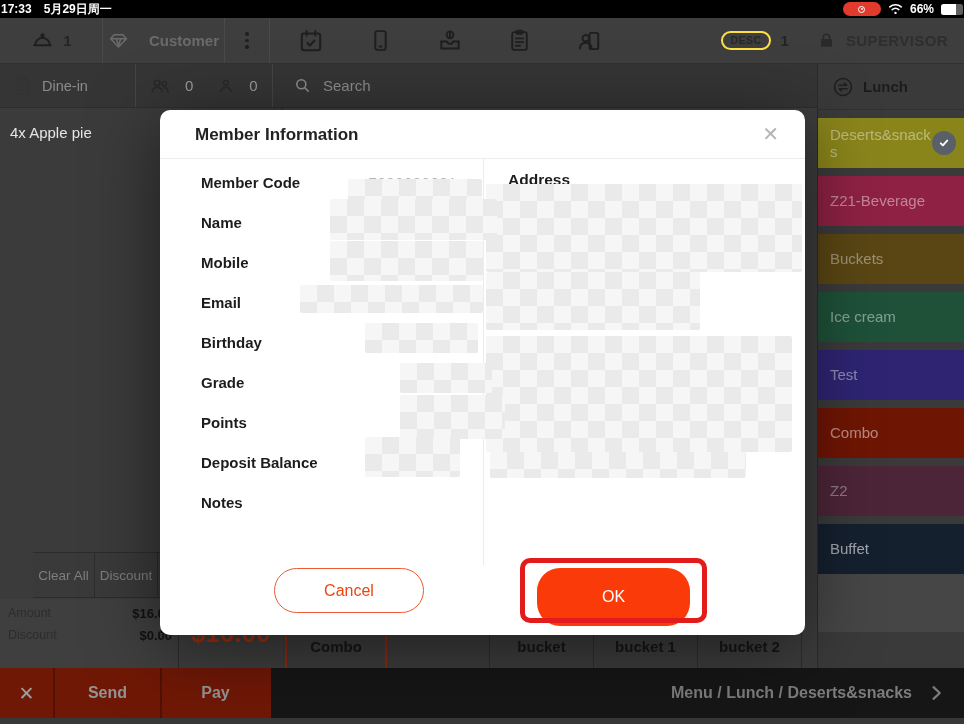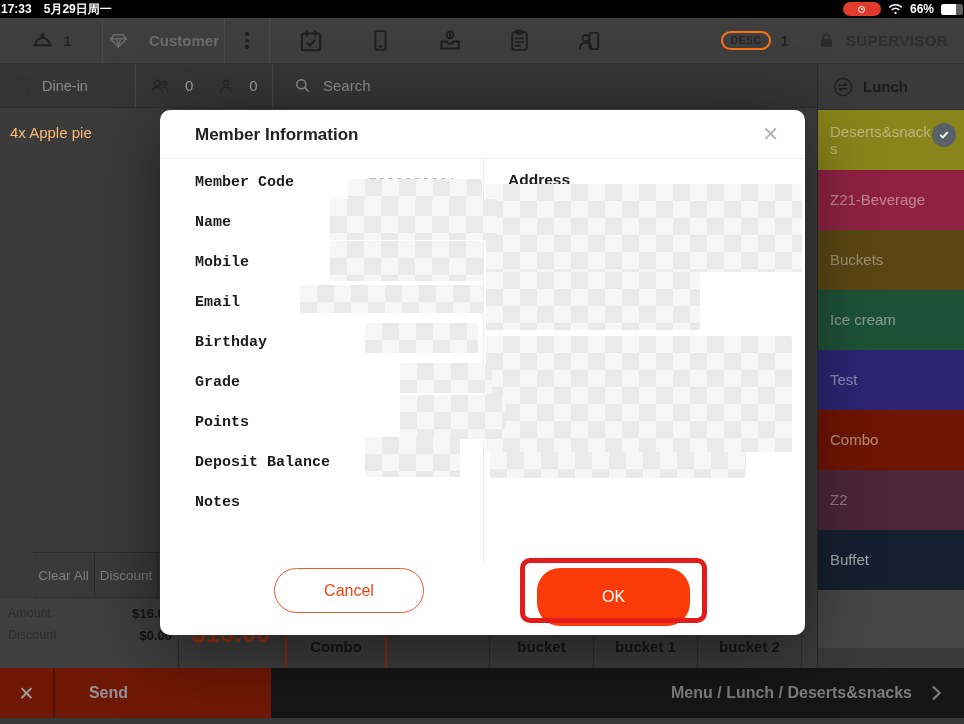--- a/index.html
+++ b/index.html
@@ -20,34 +20,34 @@
   
   .toolbar{left:0;top:18px;width:964px;height:46px;background:#3e3e3e;border-bottom:1px solid #313131;display:flex;align-items:stretch;}
   .tb-cell{display:flex;align-items:center;justify-content:center;gap:8px;border-right:1px solid #4a4a4a;color:#1f1f1f;}
   .tb-cell.noline{border-right:none;}
   .tb-num{font-size:15px;font-weight:600;color:#242424;}
   .customer{color:#6b6b6b;font-size:15px;font-weight:600;}
   .kebab{display:flex;flex-direction:column;gap:3px;}
   .kebab i{width:3.5px;height:3.5px;border-radius:50%;background:#202020;}
   .tb-icons{display:flex;flex:1;align-items:center;gap:44px;padding-left:28px;}
   .tb-right{display:flex;align-items:center;gap:10px;padding-right:16px;}
-  .desc-pill{border:2px solid #f97316;color:#282828;border-radius:11px;padding:0 7px;font-size:10.5px;font-weight:700;letter-spacing:.5px;line-height:15px;}
+  .desc-pill{border:2px solid #fde047;color:#282828;border-radius:11px;padding:0 7px;font-size:10.5px;font-weight:700;letter-spacing:.5px;line-height:15px;}
   .supervisor{font-size:15px;font-weight:600;color:#2e2e2e;letter-spacing:.4px;}
 
   
   .orderbar{left:0;top:64px;width:817px;height:44px;background:#353535;border-bottom:1px solid #2d2d2d;display:flex;}
   .ob-cell{display:flex;align-items:center;gap:9px;border-right:1px solid #454545;padding:0 12px;}
   .ob-label{color:#8b8b8b;font-size:14.5px;font-weight:500;}
   .guest-num{color:#9b9b9b;font-size:15px;margin:0 14px 0 4px;}
   .search-input{flex:1;background:transparent;border:none;outline:none;color:#c9c9c9;font-size:15px;}
   .search-input::placeholder{color:#8b8b8b;}
 
   
   .order-panel{left:0;top:108px;width:283px;height:444px;background:#3b3b3b;border-right:1px solid #2c2c2c;}
-  .order-item{padding:16px 10px;font-size:15px;font-weight:500;color:#fdba74;}
+  .order-item{padding:16px 10px;font-size:15px;font-weight:500;color:#e5e5e5;}
 
   
   .actions{left:0;top:552px;width:283px;height:46px;background:#3a3a3a;border-top:1px solid #2c2c2c;border-bottom:1px solid #2c2c2c;border-right:1px solid #2c2c2c;display:flex;margin-left:33px;}
   .action-btn{border-right:1px solid #2c2c2c;display:flex;align-items:center;justify-content:center;font-size:13.5px;color:#7e7e7e;overflow:hidden;}
   .action-btn:nth-of-type(1){width:62px;}
   .action-btn:nth-of-type(2){width:63px;}
   .action-btn:nth-of-type(3){width:62px;}
   .totals{left:0;top:599px;width:178px;height:69px;background:#3f3f3f;padding:3px 6px 0 8px;}
   .t-row{display:flex;justify-content:space-between;height:22px;align-items:center;}
   .t-label{font-size:12.5px;color:#2d2d2d;}
@@ -60,21 +60,21 @@
   .tile:nth-of-type(1){left:2px;width:102px;}
   .tile:nth-of-type(2){left:104px;width:103px;}
   .tile:nth-of-type(3){left:207px;width:104px;}
   .tile:nth-of-type(4){left:311px;width:104px;}
   .tile:nth-of-type(5){left:415px;width:104px;}
   .tile.highlighted{border-left:2px solid #93290e;border-right:2px solid #93290e;}
 
   
   .sidebar{left:817px;top:64px;width:147px;height:604px;background:#3a3a3a;border-left:1px solid #2b2b2b;}
   .sb-header{height:46px;border-bottom:1px solid #313131;display:flex;align-items:center;gap:9px;padding-left:14px;color:#1c1c1c;font-size:15px;font-weight:600;}
-  .cat{position:relative;height:60px;display:flex;align-items:center;padding:0 26px 0 12px;font-size:15px;font-weight:500;line-height:1.15;cursor:pointer;word-wrap:break-word;}
+  .cat{position:relative;height:50px;display:flex;align-items:center;padding:0 26px 0 12px;font-size:15px;font-weight:500;line-height:1.15;cursor:pointer;word-wrap:break-word;margin-top:8px;}
   .cat-label{max-width:104px;}
   .cat-check{display:none;position:absolute;right:8px;top:13px;width:24px;height:24px;border-radius:50%;background:#596069;align-items:center;justify-content:center;}
   .cat.selected .cat-check{display:flex;}
   .sb-filler{height:58px;background:#464646;}
 
   
   .bottombar{left:0;top:668px;width:964px;height:50px;display:flex;}
   .bb-red{width:271px;background:#701806;display:flex;}
   .bb-x{width:55px;display:flex;align-items:center;justify-content:center;color:#9e9e9e;font-size:19px;border-right:2px solid #511103;}
   .bb-btn{width:107px;display:flex;align-items:center;justify-content:center;color:#949494;font-size:16px;font-weight:700;border-right:2px solid #511103;}
@@ -84,21 +84,21 @@
   .bottom-strip{left:0;top:718px;width:964px;height:6px;background:#383838;}
 
   
   .modal{left:160px;top:110px;width:645px;height:525px;background:#fff;border-radius:10px;box-shadow:0 14px 70px rgba(0,0,0,.5);z-index:10;}
   .m-title{position:absolute;left:35px;top:0;height:48px;line-height:50px;font-size:17px;font-weight:600;color:#222;}
   .m-close{position:absolute;right:22px;top:10px;font-size:20px;color:#b3b3b3;cursor:pointer;padding:2px 4px;}
   .m-divider{position:absolute;left:0;top:48px;width:645px;height:1px;background:#ececec;}
   .col-div{position:absolute;left:323px;top:48px;width:1px;height:407px;background:#ececec;}
   .fields{position:absolute;left:0;top:53px;width:323px;}
   .field-row{position:relative;height:40px;}
-  .field-label{position:absolute;left:35px;line-height:40px;font-size:15px;font-weight:700;color:#1c1c1c;font-family:Liberation Mono, monospace;}
+  .field-label{position:absolute;left:41px;line-height:40px;font-size:15px;font-weight:700;color:#1c1c1c;}
   .field-value{position:absolute;right:26px;line-height:40px;font-size:15px;color:#b4b4b8;letter-spacing:.5px;}
   .mosaic{background:repeating-conic-gradient(#eaeaea 0% 25%,#f6f6f6 0% 50%) 0 0/34px 34px;border-radius:2px;position:absolute;filter:blur(.4px);}
   .field-row .mosaic{z-index:2;}
   .field-row:nth-of-type(1) .mosaic{left:188px;top:16px;width:134px;height:28px;}
   .field-row:nth-of-type(2) .mosaic{left:170px;top:-4px;width:167px;height:41px;}
   .field-row:nth-of-type(3) .mosaic{left:170px;top:-2px;width:153px;height:40px;}
   .field-row:nth-of-type(4) .mosaic{left:140px;top:2px;width:183px;height:28px;}
   .field-row:nth-of-type(5) .mosaic{left:205px;top:0;width:113px;height:30px;}
   .field-row:nth-of-type(6) .mosaic{left:240px;top:0;width:92px;height:30px;}
   .field-row:nth-of-type(7) .mosaic{left:240px;top:-8px;width:105px;height:44px;}
@@ -347,20 +347,21 @@
       </div>
     <div class="sb-filler"></div>
   </div>
 
   <div class="abs bottombar">
     <div class="bb-red">
       <div class="bb-x">
           <span>✕</span>
         </div>
       <div class="bb-btn">Send</div>
+      <div class="bb-btn">Pay</div>
     </div>
     <div class="bb-dark">
       <span class="breadcrumb">Menu / Lunch / Deserts&amp;snacks</span>
       <span>
         <svg width="20" height="20" viewBox="0 0 24 24" fill="none" stroke="#7d7d7d" stroke-width="2.6" stroke-linecap="round" stroke-linejoin="round">
             <path d="m9 5 7.5 7L9 19"></path>
           </svg>
       </span>
     </div>
   </div>

